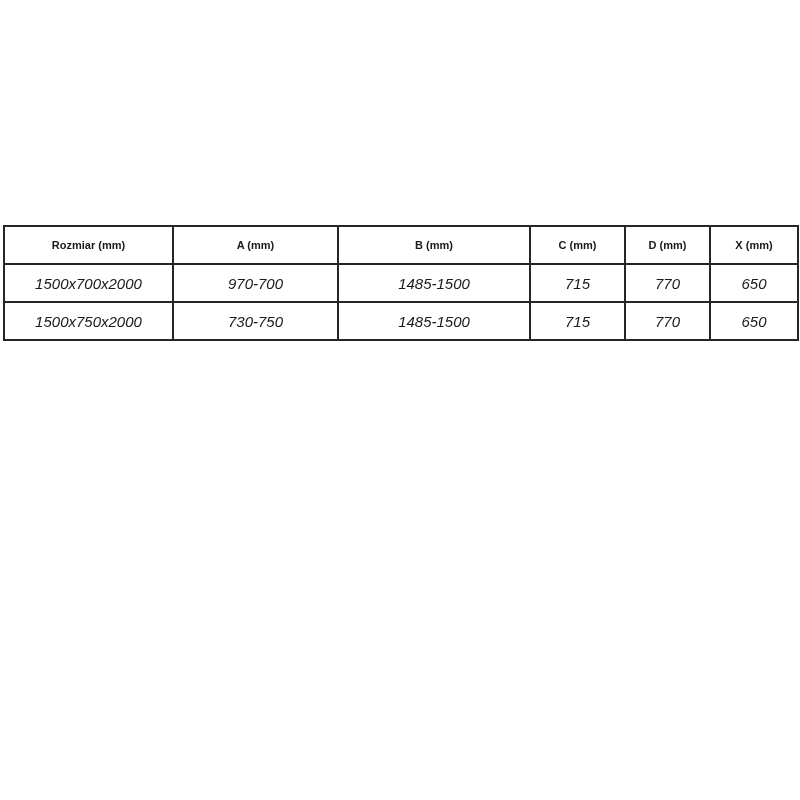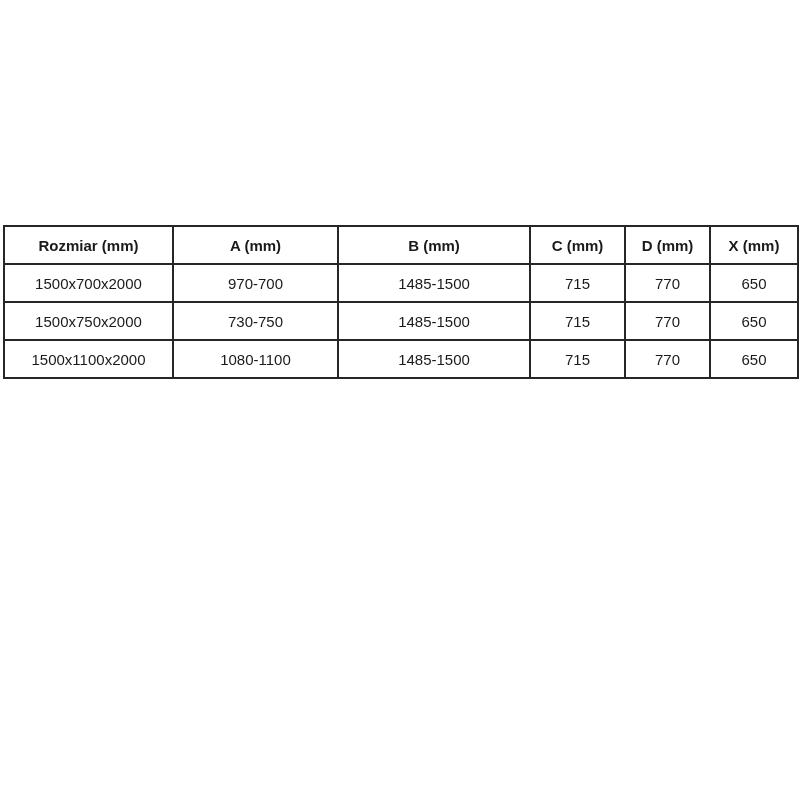--- a/index.html
+++ b/index.html
@@ -29,27 +29,28 @@
   th, td {
     border: 2px solid #262626;
     text-align: center;
     vertical-align: middle;
     overflow: hidden;
     white-space: nowrap;
     padding: 0;
   }
   th {
     height: 36px;
-    font-size: 15px;
+    font-size: 11px;
     font-weight: bold;
   }
   td {
     height: 36px;
     font-size: 15px;
     font-weight: normal;
+    font-style: italic;
   }
 </style>
 </head>
 <body>
 
 <div class="table-wrap">
   <table>
     <colgroup id="cols">
         <col style="width: 169px;">
         <col style="width: 165px;">
@@ -78,23 +79,15 @@
           <td>650</td>
         </tr>
         <tr>
           <td>1500x750x2000</td>
           <td>730-750</td>
           <td>1485-1500</td>
           <td>715</td>
           <td>770</td>
           <td>650</td>
         </tr>
-        <tr>
-          <td>1500x1100x2000</td>
-          <td>1080-1100</td>
-          <td>1485-1500</td>
-          <td>715</td>
-          <td>770</td>
-          <td>650</td>
-        </tr>
       </tbody>
   </table>
 </div>
 
 </body></html>

